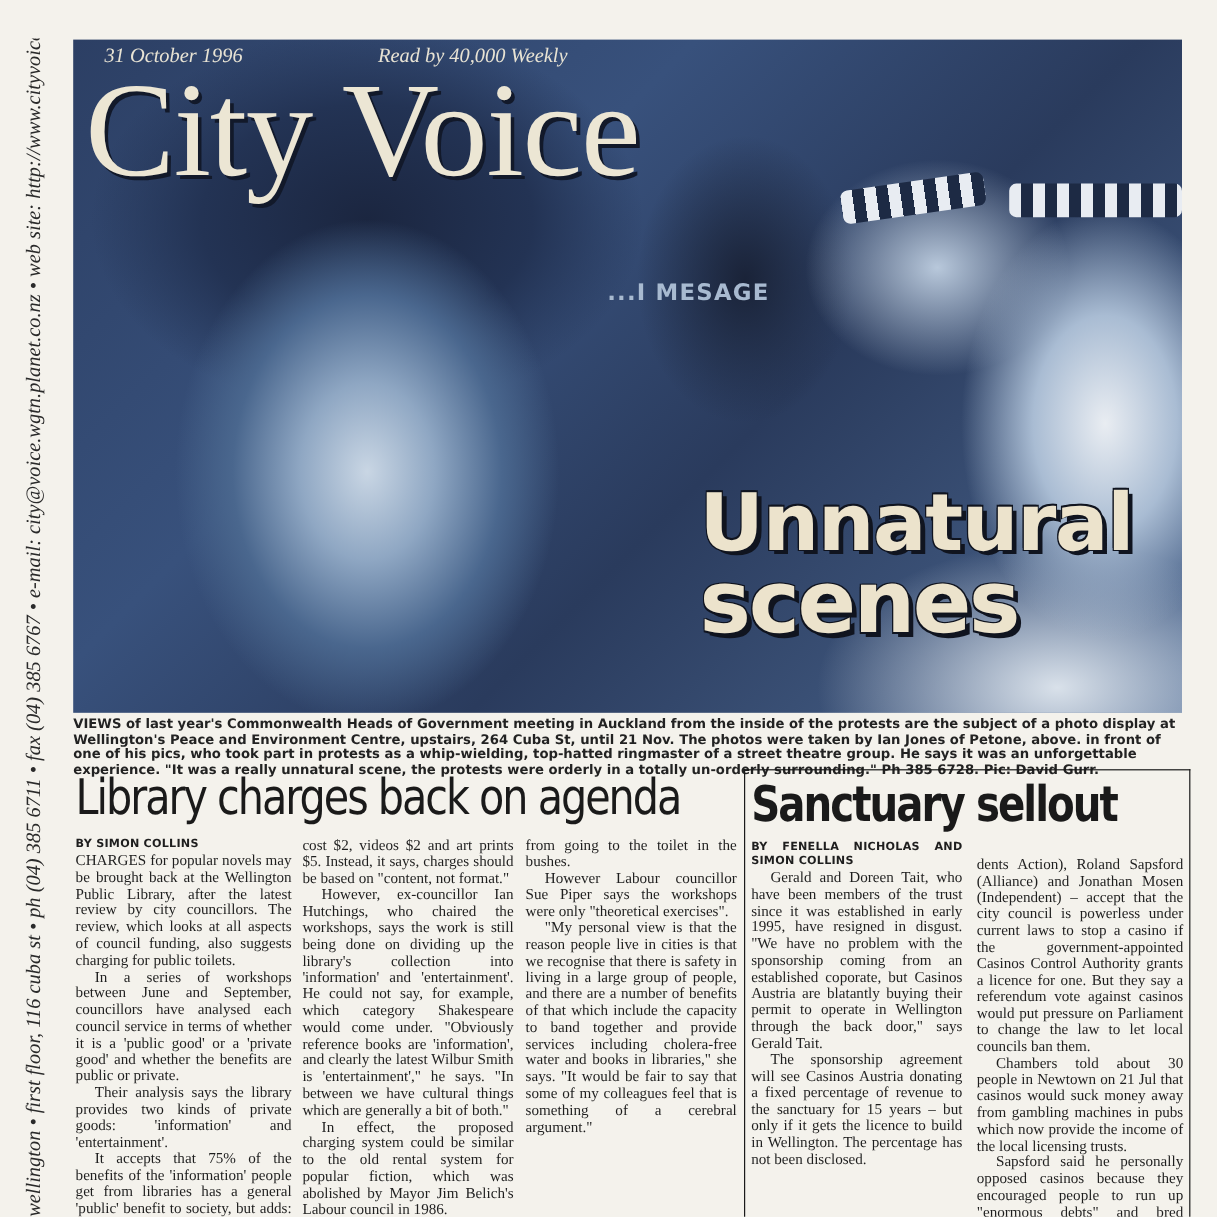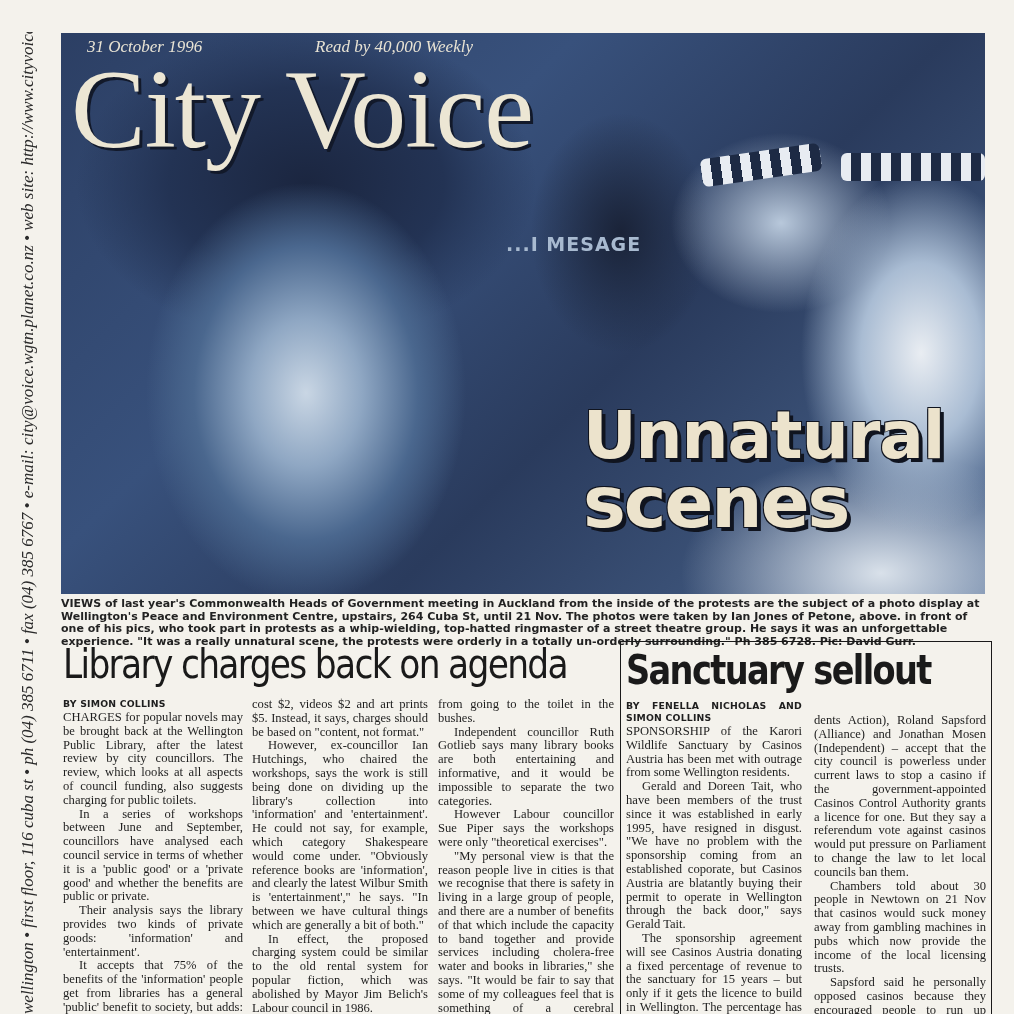--- a/index.html
+++ b/index.html
@@ -119,35 +119,33 @@
 
 <div class="col" style="left:252px; top:698px; width:176px;">
   <p class="first">cost $2, videos $2 and art prints $5. Instead, it says, charges should be based on "content, not format."</p>
   <p>However, ex-councillor Ian Hutchings, who chaired the workshops, says the work is still being done on dividing up the library's collection into 'information' and 'entertainment'. He could not say, for example, which category Shakespeare would come under. "Obviously reference books are 'information', and clearly the latest Wilbur Smith is 'entertainment'," he says. "In between we have cultural things which are generally a bit of both."</p>
   <p>In effect, the proposed charging system could be similar to the old rental system for popular fiction, which was abolished by Mayor Jim Belich's Labour council in 1986.</p>
 
 </div>
 
 <div class="col" style="left:438px; top:698px; width:176px;">
   <p class="first">from going to the toilet in the bushes.</p>
-  <p>Independent councillor Ruth Gotlieb says many library books are both entertaining and informative, and it would be impossible to separate the two categories.</p>
   <p>However Labour councillor Sue Piper says the workshops were only "theoretical exercises".</p>
   <p>"My personal view is that the reason people live in cities is that we recognise that there is safety in living in a large group of people, and there are a number of benefits of that which include the capacity to band together and provide services including cholera-free water and books in libraries," she says. "It would be fair to say that some of my colleagues feel that is something of a cerebral argument."</p>
 
 </div>
 
 <div class="sanc-box"></div>
 <div class="sanc-head">Sanctuary sellout</div>
 
 <div class="col" style="left:626px; top:700px; width:176px;">
   <div class="byline">BY FENELLA NICHOLAS AND SIMON COLLINS</div>
-  <p class="first">SPONSORSHIP of the Karori Wildlife Sanctuary by Casinos Austria has been met with outrage from some Wellington residents.</p>
   <p>Gerald and Doreen Tait, who have been members of the trust since it was established in early 1995, have resigned in disgust. "We have no problem with the sponsorship coming from an established coporate, but Casinos Austria are blatantly buying their permit to operate in Wellington through the back door," says Gerald Tait.</p>
   <p>The sponsorship agreement will see Casinos Austria donating a fixed percentage of revenue to the sanctuary for 15 years – but only if it gets the licence to build in Wellington. The percentage has not been disclosed.</p>
 
 </div>
 
 <div class="col" style="left:814px; top:714px; width:172px;">
   <p class="first">dents Action), Roland Sapsford (Alliance) and Jonathan Mosen (Independent) – accept that the city council is powerless under current laws to stop a casino if the government-appointed Casinos Control Authority grants a licence for one. But they say a referendum vote against casinos would put pressure on Parliament to change the law to let local councils ban them.</p>
-  <p>Chambers told about 30 people in Newtown on 21 Nov that casinos would suck money away from gambling machines in pubs which now provide the income of the local licensing trusts.</p>
+  <p>Chambers told about 30 people in Newtown on 21 Jul that casinos would suck money away from gambling machines in pubs which now provide the income of the local licensing trusts.</p>
   <p>Sapsford said he personally opposed casinos because they encouraged people to run up "enormous debts" and bred organised crime. Mosen agreed. He also personally opposed casinos because of their danger to vulnerable people and the likelihood that they would gobble up people's discretionary income, leaving none for charities.</p>
 
 </div>
 
 </body></html>

